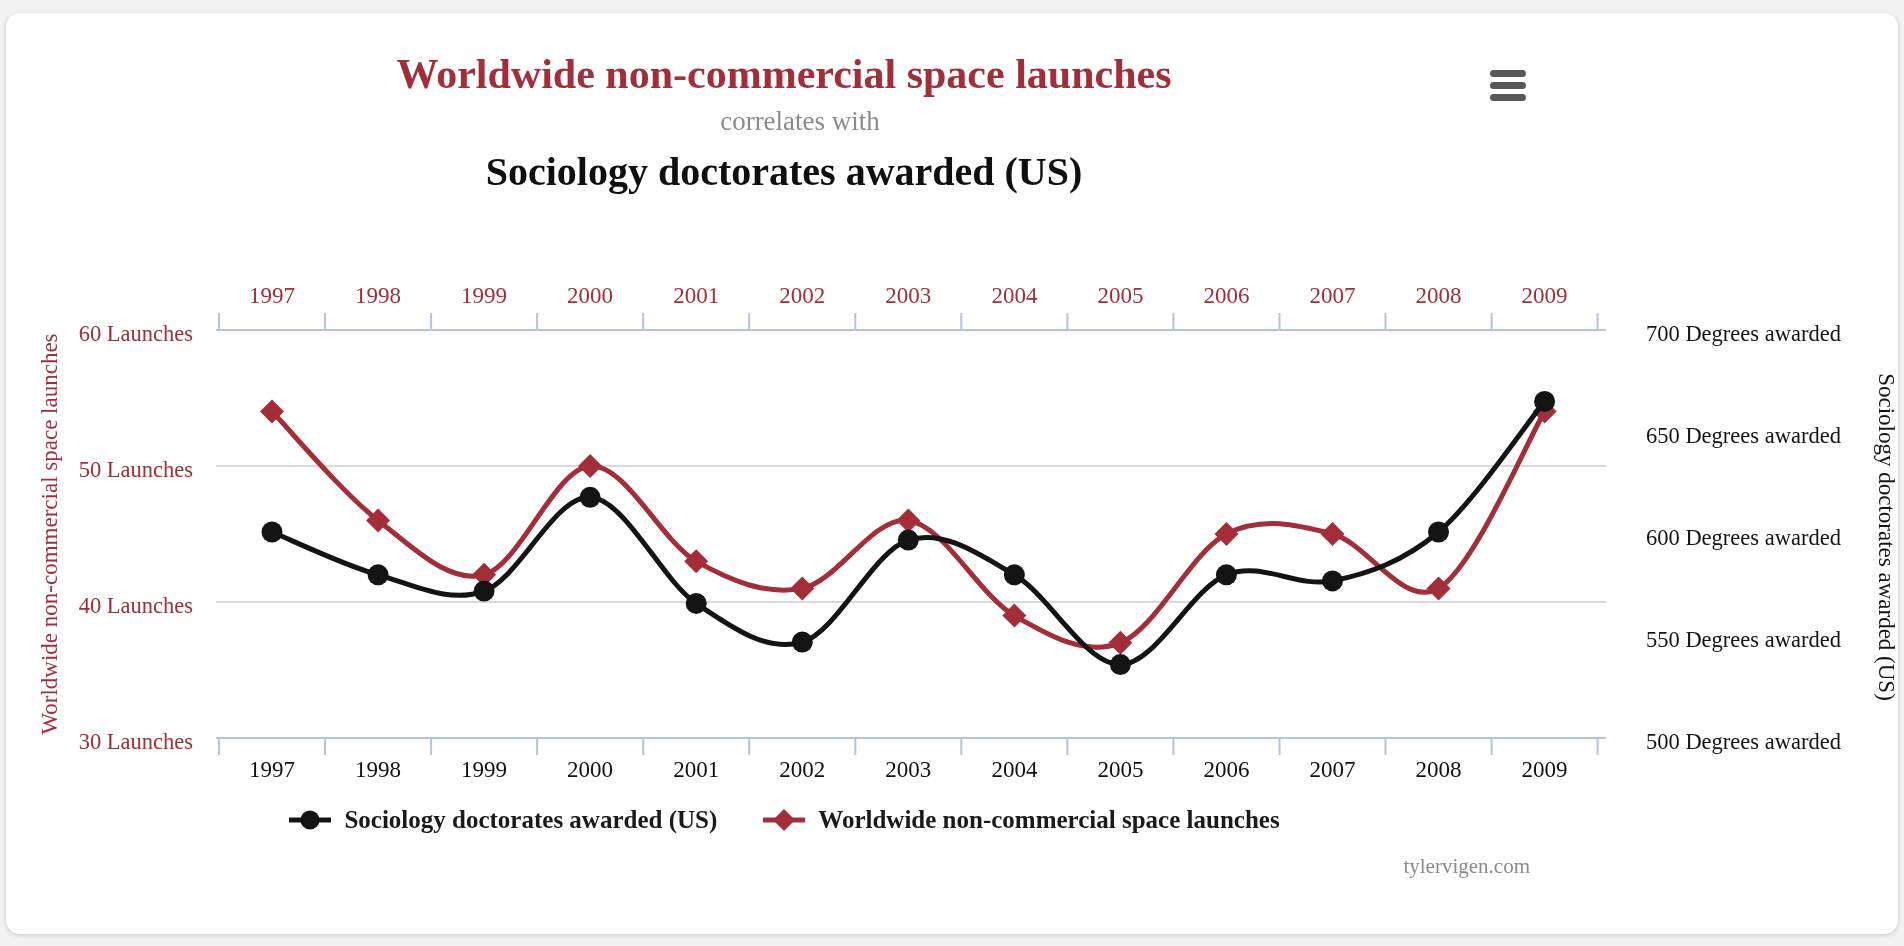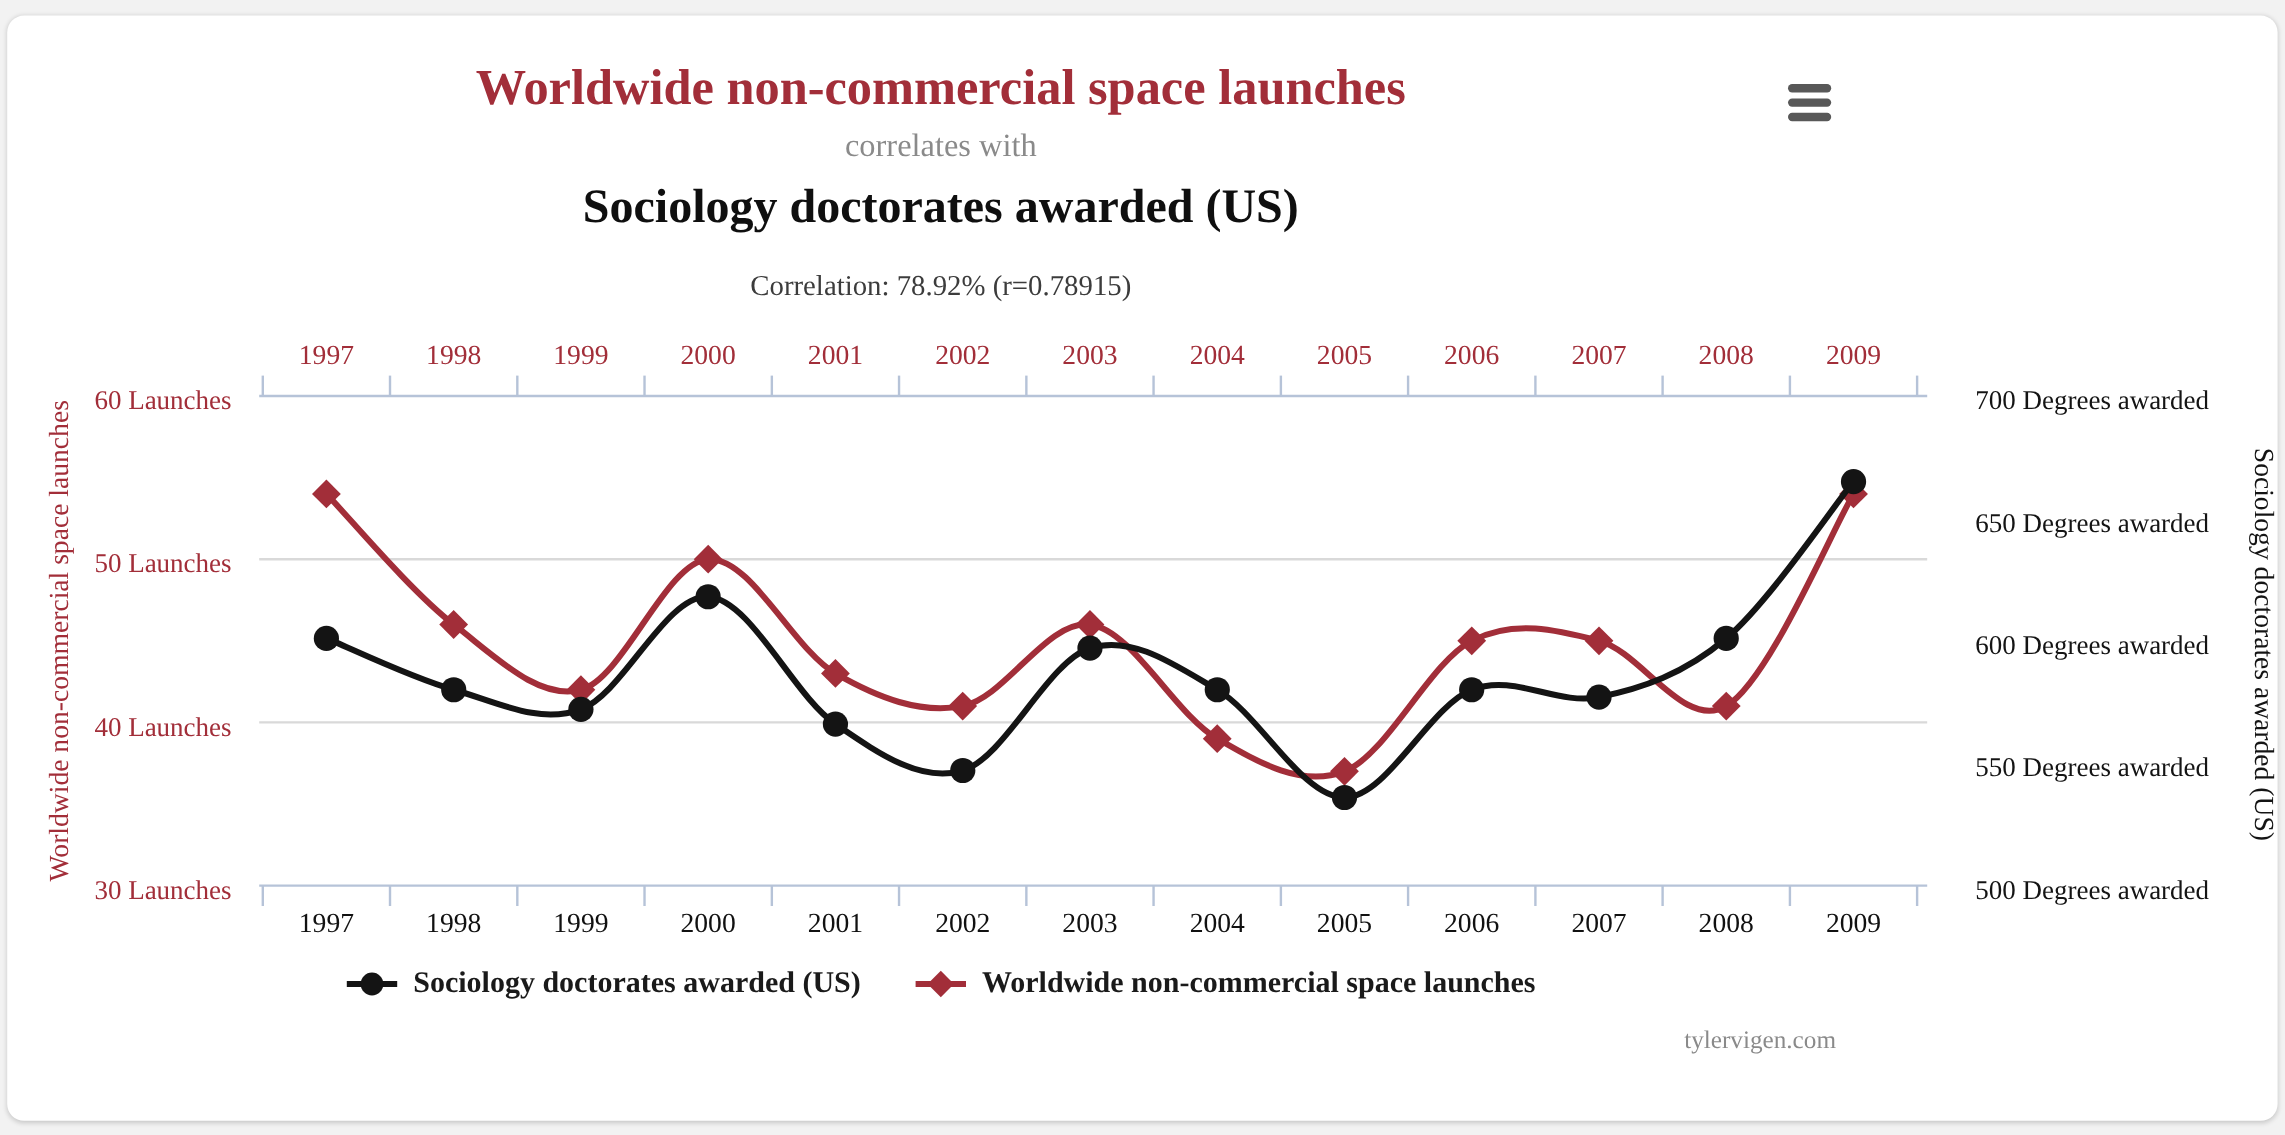--- a/index.html
+++ b/index.html
@@ -1,21 +1,21 @@
 <!DOCTYPE html>
 <html><head>
 <meta charset="utf-8">
 <style>
   html,body{margin:0;padding:0;background:#f2f2f2;width:1904px;height:946px;overflow:hidden;}
   .page{position:relative;width:1568px;height:946px;font-family:"Liberation Serif","DejaVu Serif",serif;}
   .card{position:absolute;left:6px;top:13px;width:1892px;height:921px;background:#ffffff;
         border-radius:14px;box-shadow:0 1px 4px rgba(0,0,0,0.18);}
   .hdr{position:absolute;left:0;width:100%;text-align:center;}
   .title-top{top:50px;font-size:42px;font-weight:700;color:#a22e39;}
-  .connector{top:106px;font-size:27px;color:#8a8a8a;}
+  .connector{top:106px;font-size:27px;color:#8a8a8a;padding-left:16px;}
   .title-bottom{top:148px;font-size:40px;font-weight:700;color:#0f0f0f;}
   .correlation{top:226px;font-size:24px;color:#3c3c3c;}
   .menu{position:absolute;top:70px;right:42px;width:36px;cursor:pointer;}
   .menu .bar{width:36px;height:7px;border-radius:3.5px;background:#585858;margin-bottom:5px;}
   svg.chart{position:absolute;left:0;top:0;width:1904px;height:946px;}
   .legend{position:absolute;left:0;top:806px;width:100%;display:flex;justify-content:center;
           align-items:center;gap:45px;}
   .legend-item{display:flex;align-items:center;gap:12px;}
   .legend-item .lbl{font-size:25px;font-weight:700;color:#1a1a1a;}
   .watermark{position:absolute;top:854px;right:38px;font-size:21px;color:#8a8a8a;}
@@ -30,21 +30,20 @@
 
   <div class="menu">
     <div class="bar" style="background-color: rgb(88, 88, 88);"></div>
     <div class="bar" style="background-color: rgb(88, 88, 88);"></div>
     <div class="bar" style="background-color: rgb(88, 88, 88);"></div>
   </div>
 
   <div class="hdr title-top" style="color: rgb(162, 46, 57);">Worldwide non-commercial space launches</div>
   <div class="hdr connector" style="color: rgb(138, 138, 138);">correlates with</div>
   <div class="hdr title-bottom">Sociology doctorates awarded (US)</div>
-  <div class="hdr correlation" style="color: rgb(60, 60, 60);">Correlation: 78.92% (r=0.78915)</div>
 
   <svg class="chart" id="chart-svg" xmlns="http://www.w3.org/2000/svg" viewBox="0 0 1904 946">
       <line x1="216" x2="1606" y1="466.0" y2="466.0" stroke="#d9d9d9" stroke-width="2"></line>
       <line x1="216" x2="1606" y1="602.0" y2="602.0" stroke="#d9d9d9" stroke-width="2"></line>
       <line x1="216" x2="1606" y1="330" y2="330" stroke="#b6c3d8" stroke-width="2"></line>
       <line x1="216" x2="1606" y1="738" y2="738" stroke="#b6c3d8" stroke-width="2"></line>
       <line x1="219.0" x2="219.0" y1="313" y2="330" stroke="#b6c3d8" stroke-width="2"></line>
       <line x1="219.0" x2="219.0" y1="738" y2="755" stroke="#b6c3d8" stroke-width="2"></line>
       <line x1="325.0" x2="325.0" y1="313" y2="330" stroke="#b6c3d8" stroke-width="2"></line>
       <line x1="325.0" x2="325.0" y1="738" y2="755" stroke="#b6c3d8" stroke-width="2"></line>

